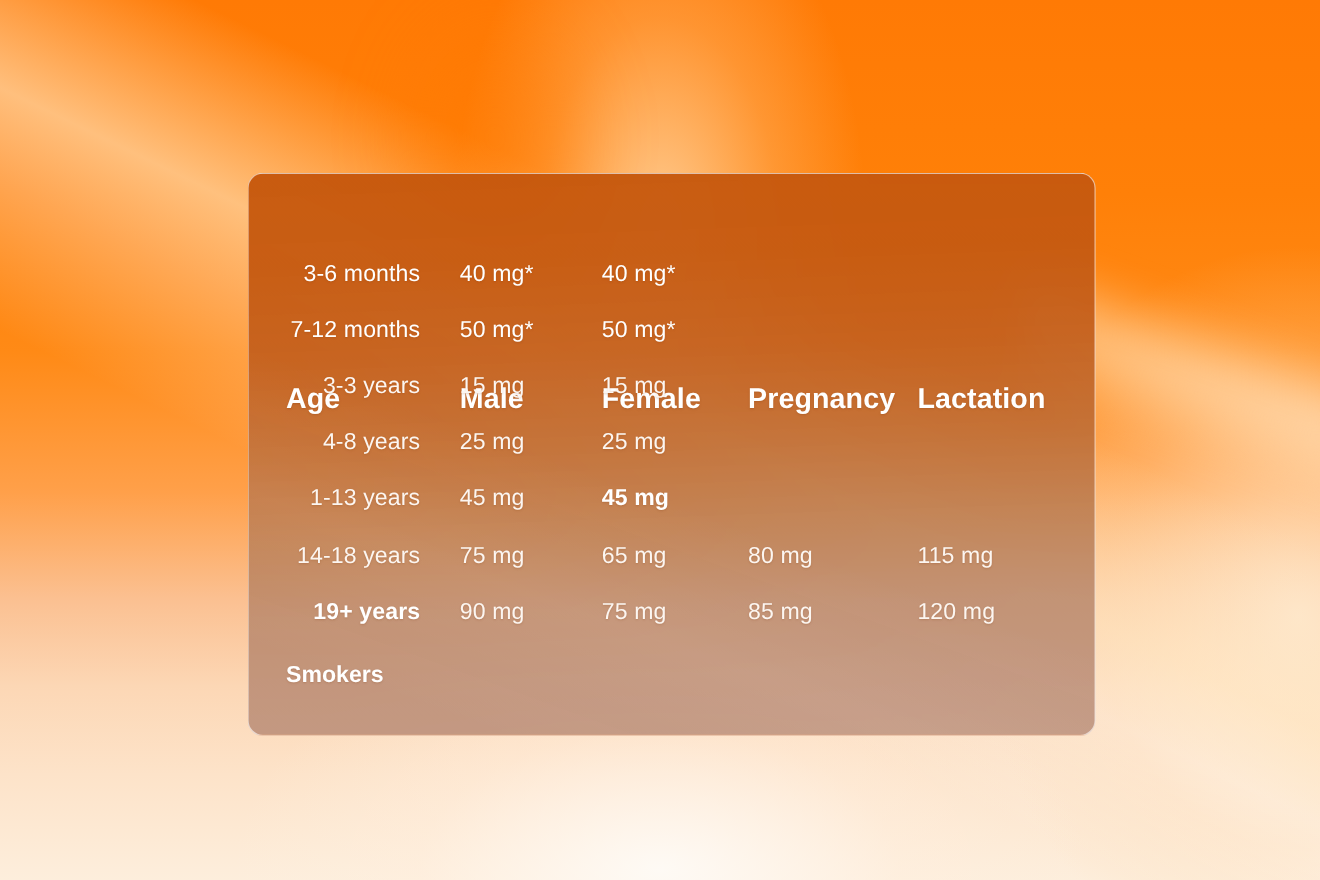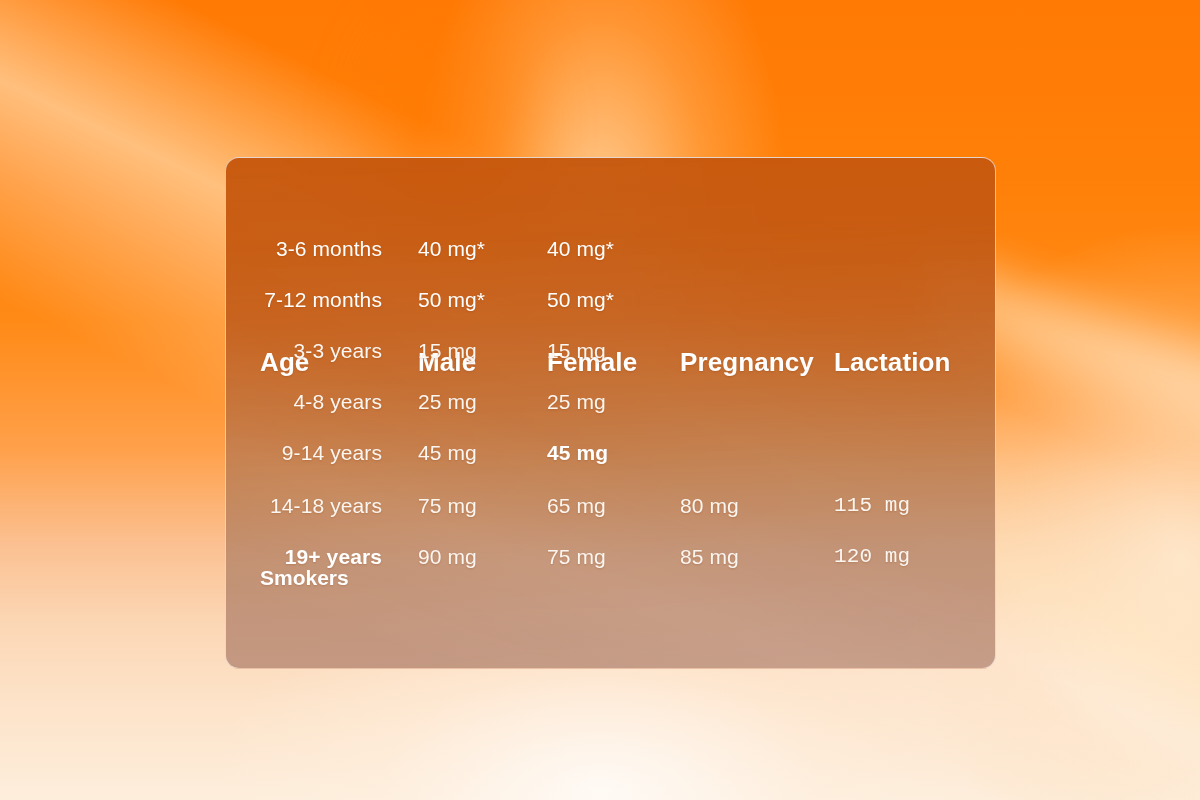--- a/index.html
+++ b/index.html
@@ -141,21 +141,21 @@
     white-space: nowrap;
     text-shadow: 0 1px 2px rgba(120,50,10,0.25);
     text-align: right;
   }
 
   
   .col-age   { right: 613px; text-align: right; }
   .col-male  { left: 192px; }
   .col-fem   { left: 321px; }
   .col-preg  { left: 454px; }
-  .col-lact  { left: 608px; font-family: Liberation Mono, monospace; }
+  .col-lact  { left: 608px; }
 
   .hcol-age  { left: 34px; }
   .hcol-male { left: 192px; }
   .hcol-fem  { left: 321px; }
   .hcol-preg { left: 454px; }
   .hcol-lact { left: 608px; }
 
   #smokers-label {
     position: absolute;
     left: 34px;
@@ -223,21 +223,21 @@
 
     <div class="row" style="top:230px;">
       <div class="cell col-age dim">4-8 years</div>
       <div class="cell col-male dim">25 mg</div>
       <div class="cell col-fem dim">25 mg</div>
       <div class="cell col-preg"></div>
       <div class="cell col-lact"></div>
     </div>
 
     <div class="row" style="top:281px;">
-      <div class="cell col-age dim">9-14 years</div>
+      <div class="cell col-age dim">1-13 years</div>
       <div class="cell col-male dim">45 mg</div>
       <div class="cell col-fem bold">45 mg</div>
       <div class="cell col-preg"></div>
       <div class="cell col-lact"></div>
     </div>
 
     <div class="row" style="top:334px;">
       <div class="cell col-age dim">14-18 years</div>
       <div class="cell col-male dim">75 mg</div>
       <div class="cell col-fem dim">65 mg</div>
@@ -246,18 +246,18 @@
     </div>
 
     <div class="row" style="top:385px;">
       <div class="cell col-age bold">19+ years</div>
       <div class="cell col-male dim">90 mg</div>
       <div class="cell col-fem dim">75 mg</div>
       <div class="cell col-preg dim">85 mg</div>
       <div class="cell col-lact dim">120 mg</div>
     </div>
 
-    <div class="row" style="top:406px; height:60px;padding-left:32px;">
+    <div class="row" style="top:442px; height:60px;padding-left:32px;">
       <div id="smokers-label">Smokers</div>
     </div>
 
   </div>
 </div>
 
 </body></html>

